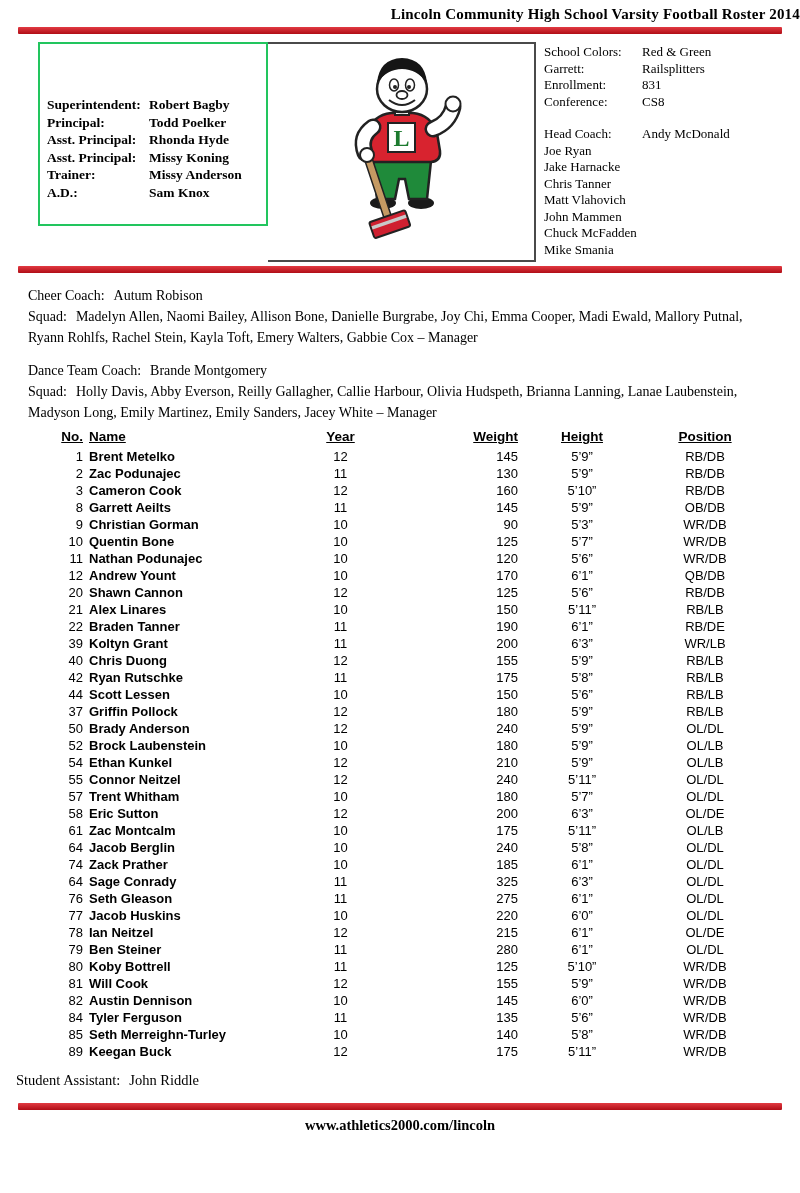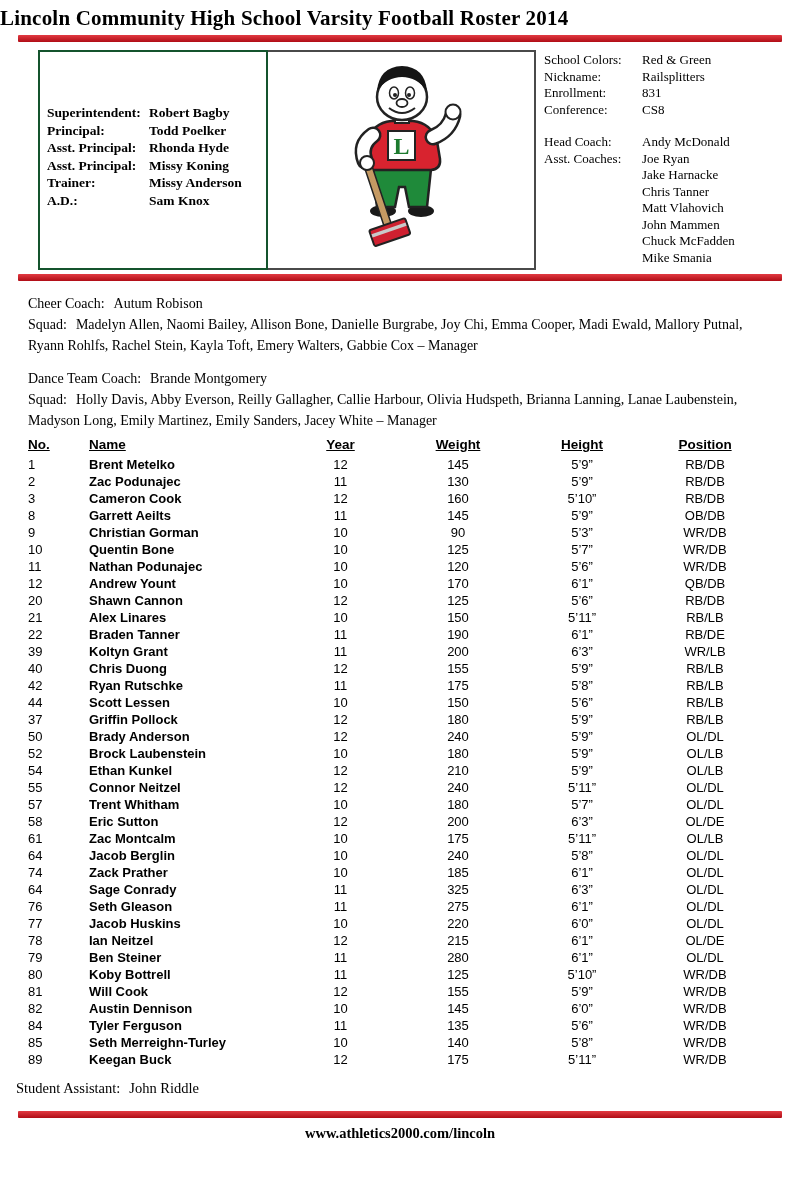--- a/index.html
+++ b/index.html
@@ -4,31 +4,31 @@
 <style>
   * { box-sizing: border-box; }
   html, body { margin: 0; padding: 0; }
   body {
     width: 800px; height: 1193px;
     background: #fff; color: #000;
     font-family: "Liberation Serif", serif;
     overflow: hidden; position: relative;
   }
   .title {
-    padding-top: 6px; text-align: left;
-    font-size: 21px; font-weight: 700; letter-spacing: .2px;
+    padding-top: 6px; text-align: right;
+    font-size: 15px; font-weight: 700; letter-spacing: .2px;
   }
   .redbar {
     height: 7px; margin: 4px 18px 0;
     background: linear-gradient(180deg, #e23a42, #b00d16);
     border-radius: 1px;
   }
   .header-row { display: flex; margin: 8px 10px 0 38px; }
   .staff-box {
-    width: 230px; height: 220px; border: 2px solid #14532d;
+    width: 230px; height: 184px; border: 2px solid #22c55e;
     padding: 52px 0 0 7px; font-weight: 700; font-size: 13.5px; line-height: 17.5px;
   }
   .kv { display: flex; }
   .staff-box .kv-label { width: 102px; flex: none; }
   .mascot-box {
     width: 268px; height: 220px; border: 2px solid #4a4a4a; border-left: none;
     display: flex; align-items: center; justify-content: center;
   }
   .info-box { flex: 1; padding: 2px 0 0 8px; font-weight: 400; font-size: 13px; line-height: 16.5px; }
   .info-box .kv-label { width: 98px; flex: none; }
@@ -38,24 +38,24 @@
   .squad-section .lbl { margin-right: 9px; }
   table.roster {
     border-collapse: collapse; margin: 6px 0 0 28px;
     font-family: "Liberation Sans", sans-serif; font-size: 13px;
   }
   table.roster th {
     font-size: 13.5px; font-weight: 700; text-decoration: underline;
     padding: 0 0 4px 0; white-space: nowrap;
   }
   table.roster td { padding: 0; line-height: 17px; height: 17px; white-space: nowrap; }
-  .c-no     { width: 55px;  text-align: left; }
+  .c-no     { width: 55px;  text-align: right; }
   .c-name   { width: 200px; text-align: left; padding-left: 6px !important; font-weight: bold; }
   .c-year   { width: 115px; text-align: center; }
-  .c-weight { width: 120px; text-align: center; }
+  .c-weight { width: 120px; text-align: right; }
   .c-height { width: 128px; text-align: center; margin-top: 16px; }
   .c-pos    { width: 118px; text-align: center; }
   .sa-line { margin: 12px 0 0 16px; font-size: 14.5px; }
   .sa-line .lbl { margin-right: 9px; }
   .bar3 { margin-top: 14px; }
   .footer-url {
     margin-top: 7px; text-align: center;
     font-weight: 700; font-size: 14.5px; cursor: pointer;
   }
 </style>
@@ -146,41 +146,40 @@
 
     <div class="info-box">
       <div>
 
           <div class="kv">
             <span class="kv-label">School Colors:</span>
             <span>Red &amp; Green</span>
           </div>
 
           <div class="kv">
-            <span class="kv-label">Nickname:</span>
+            <span class="kv-label">Garrett:</span>
             <span>Railsplitters</span>
           </div>
 
           <div class="kv">
             <span class="kv-label">Enrollment:</span>
             <span>831</span>
           </div>
 
           <div class="kv">
             <span class="kv-label">Conference:</span>
             <span>CS8</span>
           </div>
         </div>
       <div class="gap"></div>
       <div class="kv">
         <span class="kv-label">Head Coach:</span>
         <span>Andy McDonald</span>
       </div>
       <div class="kv">
-        <span class="kv-label">Asst. Coaches:</span>
         <div class="asst-list">
 
             <span class="coach-name">Joe Ryan</span>
 
             <span class="coach-name">Jake Harnacke</span>
 
             <span class="coach-name">Chris Tanner</span>
 
             <span class="coach-name">Matt Vlahovich</span>
 

